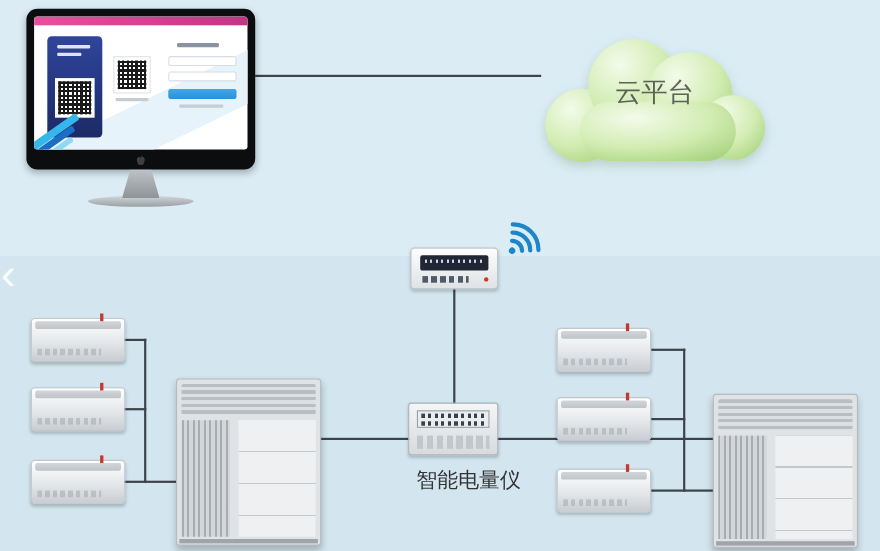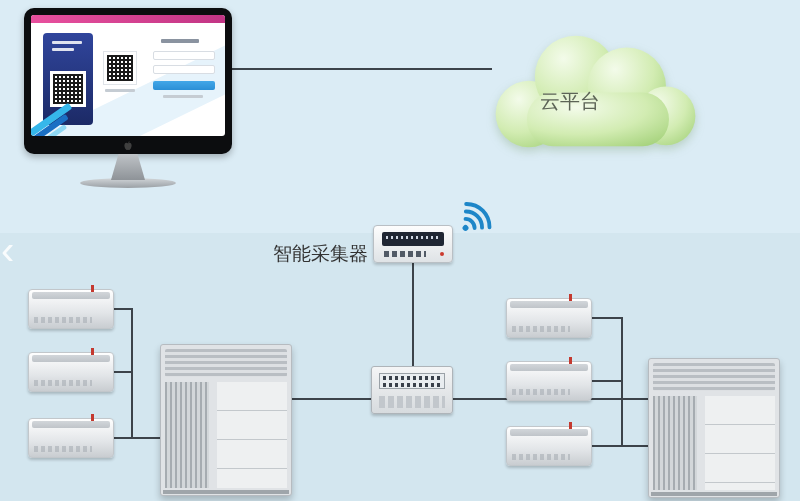--- a/index.html
+++ b/index.html
@@ -8,21 +8,21 @@
   .bg-top{position:absolute;left:0;top:0;width:800px;height:233px;background:#dbecf5;z-index:0;}
   .bg-bottom{position:absolute;left:0;top:233px;width:800px;height:268px;background:#d3e6ef;z-index:0;}
 
   .line{position:absolute;background:#3c434a;z-index:1;}
   .h{height:2px;} .v{width:2px;}
 
   .label{position:absolute;z-index:5;color:#333;}
   .pc-label{left:55px;top:189px;width:110px;text-align:center;font-size:18px;color:#1f1f1f;}
   .collector-label{left:250px;top:241px;width:118px;text-align:right;font-size:19px;}
   .meter-label{left:366px;top:424px;width:120px;text-align:center;font-size:19px;}
-  .cloud-label{left:540px;top:88px;width:110px;text-align:left;font-size:20px;color:#5c6456;}
+  .cloud-label{left:540px;top:68px;width:110px;text-align:center;font-size:24px;color:#5c6456;}
 
   
   .imac{position:absolute;left:24px;top:8px;width:208px;z-index:2;}
   .imac-frame{position:relative;width:208px;height:146px;background:#0c0d0f;border-radius:10px;
     padding:7px 7px 18px 7px;box-sizing:border-box;box-shadow:0 3px 7px rgba(0,0,0,.28);}
   .imac-screen{position:relative;width:100%;height:100%;background:#fff;border-radius:3px;overflow:hidden;}
   .scr-topbar{position:absolute;left:0;top:0;right:0;height:8px;background:linear-gradient(90deg,#e8509e,#c23585);}
   .scr-pale{position:absolute;left:-30px;top:74px;width:280px;height:44px;background:#e6f3fb;transform:rotate(-26deg);}
   .scr-card{position:absolute;left:12px;top:18px;width:50px;height:92px;border-radius:4px;
     background:linear-gradient(180deg,#30459c,#1c2a66);}
@@ -187,29 +187,29 @@
     </svg>
   </div>
 
   <div class="collector">
     <div class="panel">
       <div class="panel-dots"></div>
     </div>
     <div class="btns"></div>
     <div class="led"></div>
   </div>
-  <div class="label collector-label">智能采集器</div>
 
   <div class="meter">
     <div class="disp">
       <div class="row" style="top:2px;"></div>
       <div class="row" style="top:9px;"></div>
     </div>
     <div class="keys"></div>
   </div>
+  <div class="label meter-label">智能电量仪</div>
 
   <div class="iunit" style="left:28px;top:289px;">
     <div class="body"></div>
       <div class="top"></div>
       <div class="vent"></div>
       <div class="nub"></div>
   </div>
   <div class="iunit" style="left:28px;top:352px;">
     <div class="body"></div>
       <div class="top"></div>

